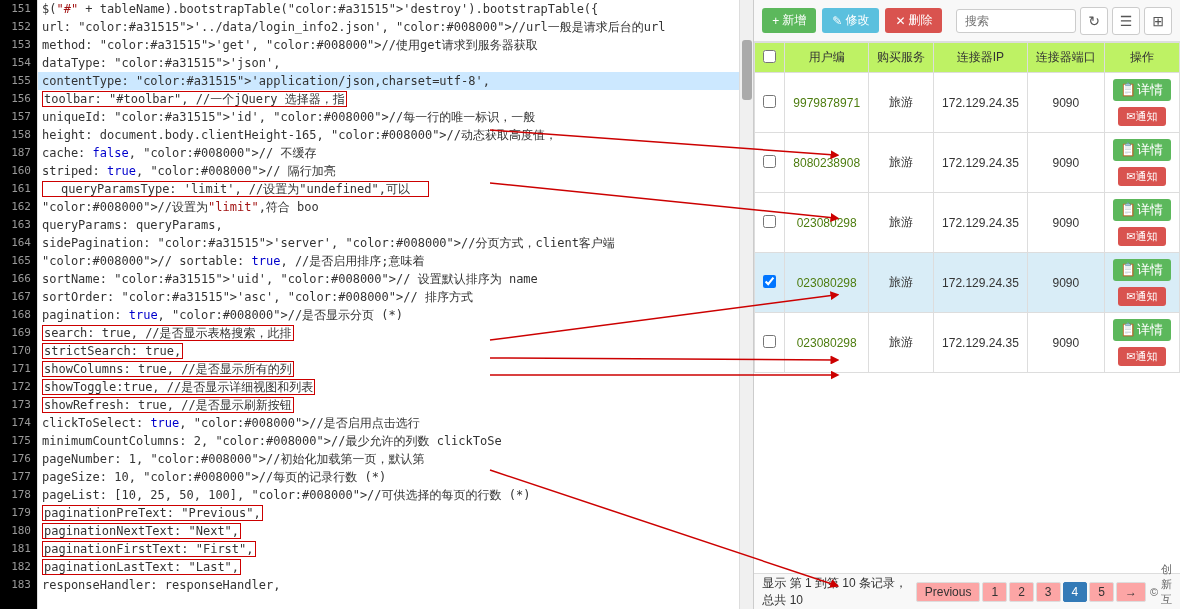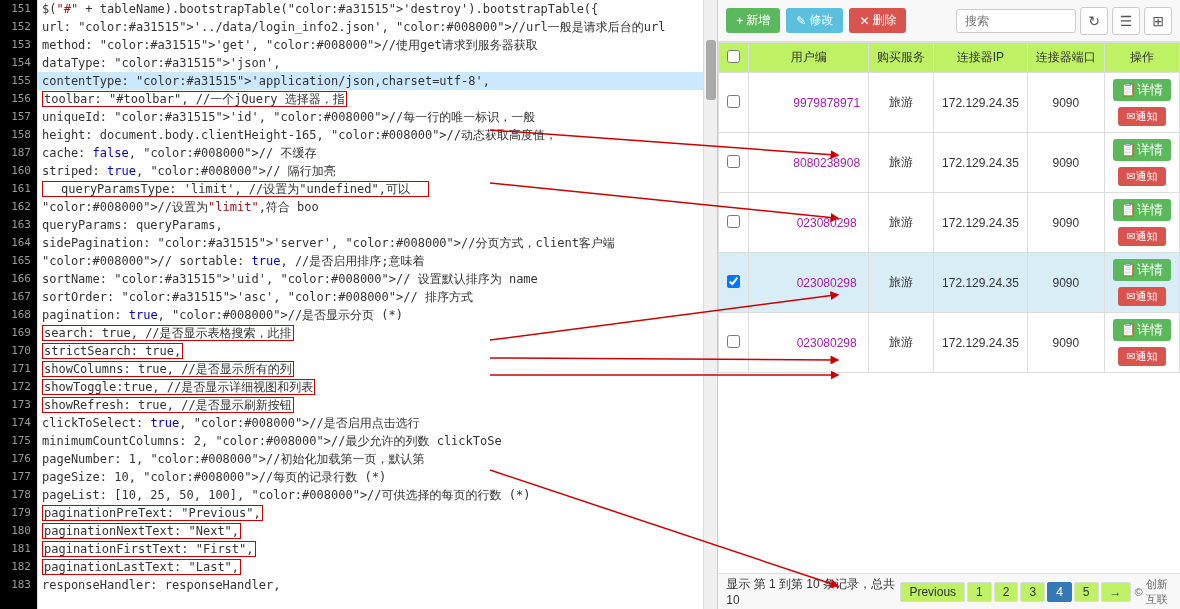--- a/index.html
+++ b/index.html
@@ -41,32 +41,32 @@
     
     .table-container { flex: 1; overflow: auto; }
     table { width: 100%; border-collapse: collapse; }
     th { background: #bef264; border: 1px solid #ddd; padding: 6px 8px; text-align: center; font-weight: normal; font-size: 12px; color: #333; white-space: nowrap; }
     td { border: 1px solid #ddd; padding: 4px 8px; text-align: center; font-size: 12px; color: #333; }
     tr.selected td { background: #d9edf7; }
     
     .checkbox-col { width: 30px; }
     input[type="checkbox"] { cursor: pointer; }
     
-    .user-id { color: #a21caf; cursor: pointer; margin-left: 36px; }
+    .user-id { color: #4d7c0f; cursor: pointer; }
     
     .btn-detail { background: #5cb85c; color: #fff; border: none; padding: 2px 8px; border-radius: 3px; cursor: pointer; font-size: 13px; display: block; margin: 2px auto; white-space: nowrap; }
     .btn-notify { background: #d9534f; color: #fff; border: none; padding: 2px 8px; border-radius: 3px; cursor: pointer; font-size: 11px; display: block; margin: 2px auto; white-space: nowrap; }
     
     .action-cell { display: flex; flex-direction: column; gap: 2px; align-items: center; }
     
     
     .pagination-bar { height: 36px; background: #f8f8f8; border-top: 1px solid #ddd; display: flex; align-items: center; padding: 0 8px; justify-content: space-between; }
     .page-info { font-size: 12px; color: #333; }
     .pagination { display: flex; gap: 2px; align-items: center; }
-    .page-btn { padding: 2px 8px; border: 1px solid #ddd; background: #bef264; cursor: pointer; font-size: 12px; border-radius: 2px; color: #333; }
+    .page-btn { padding: 2px 8px; border: 1px solid #ddd; background: #fca5a5; cursor: pointer; font-size: 12px; border-radius: 2px; color: #333; }
     .page-btn.active { background: #337ab7; color: #fff; border-color: #337ab7; }
     .logo { font-size: 11px; color: #666; display: flex; align-items: center; gap: 3px; }
 
     .wrapper { position: relative; display: flex; width: 1180px; height: 609px; }
 
     .code-line span.box { border: 1.5px solid #cc0000; padding: 0 1px; display: inline; }
 
     
     .v-scroll { width: 14px; background: #f0f0f0; border-left: 1px solid #ddd; display: flex; flex-direction: column; align-items: center; }
     .scroll-thumb { width: 10px; background: #aaa; border-radius: 3px; margin-top: 40px; height: 60px; }

